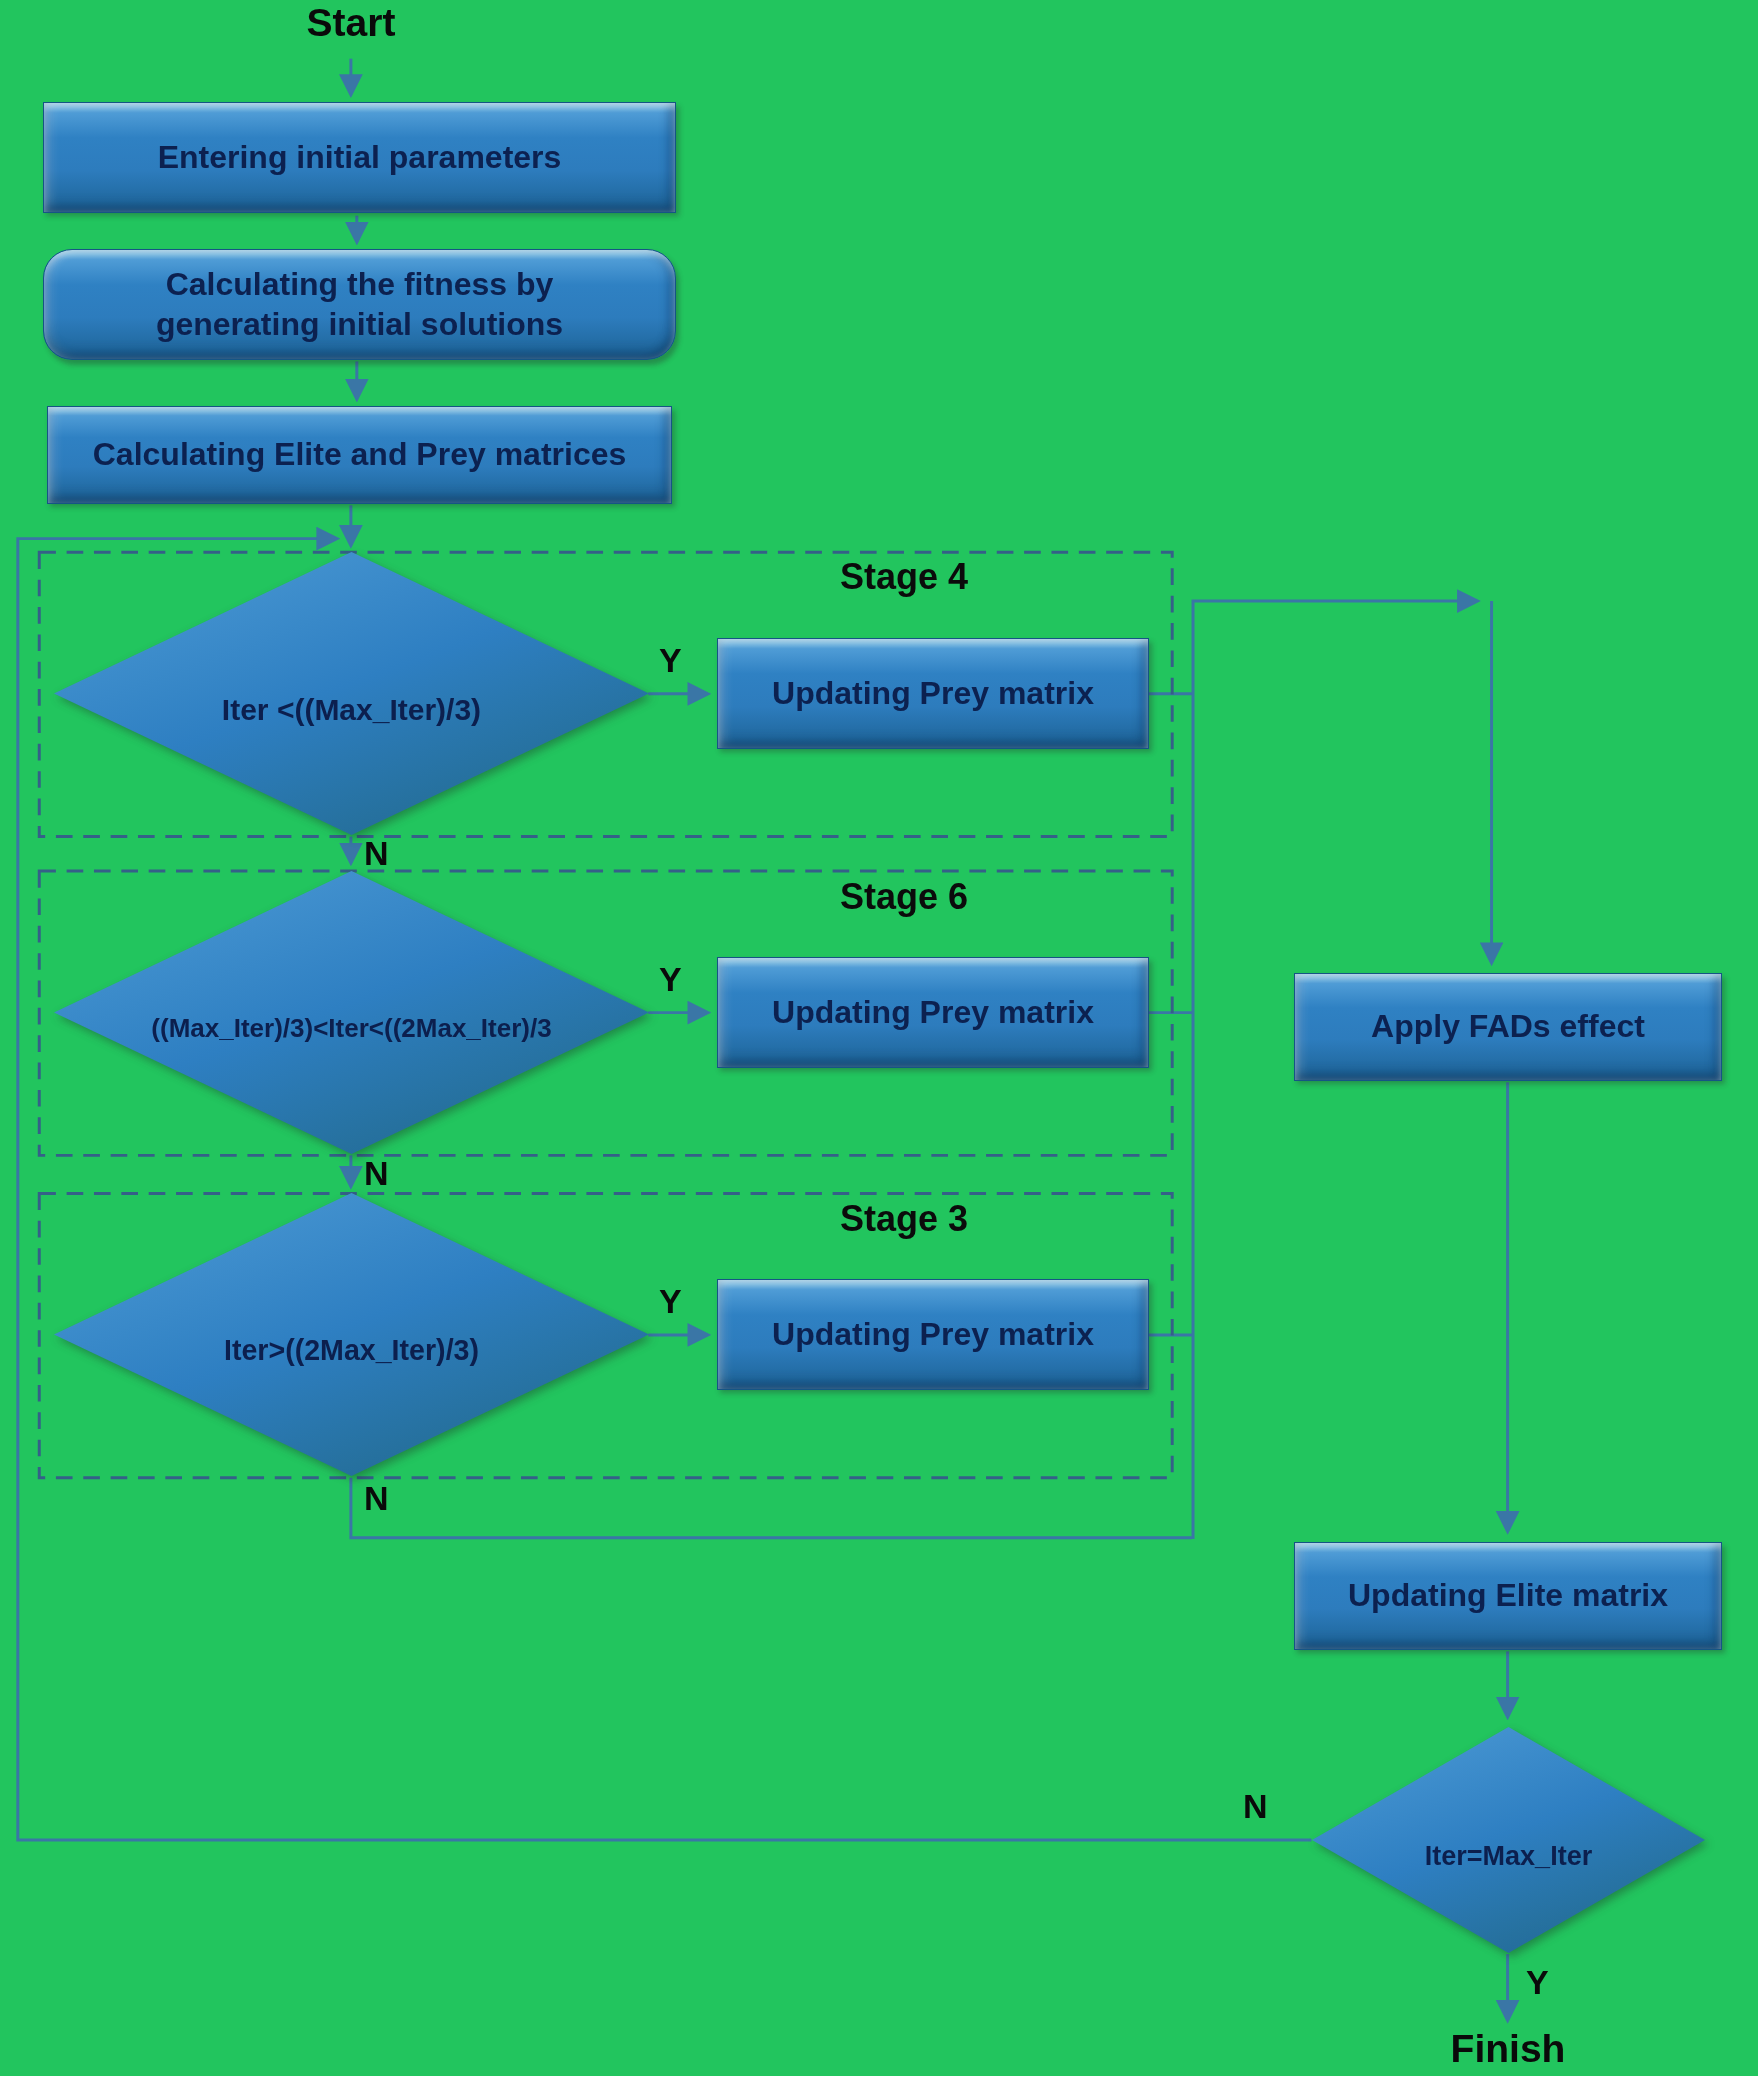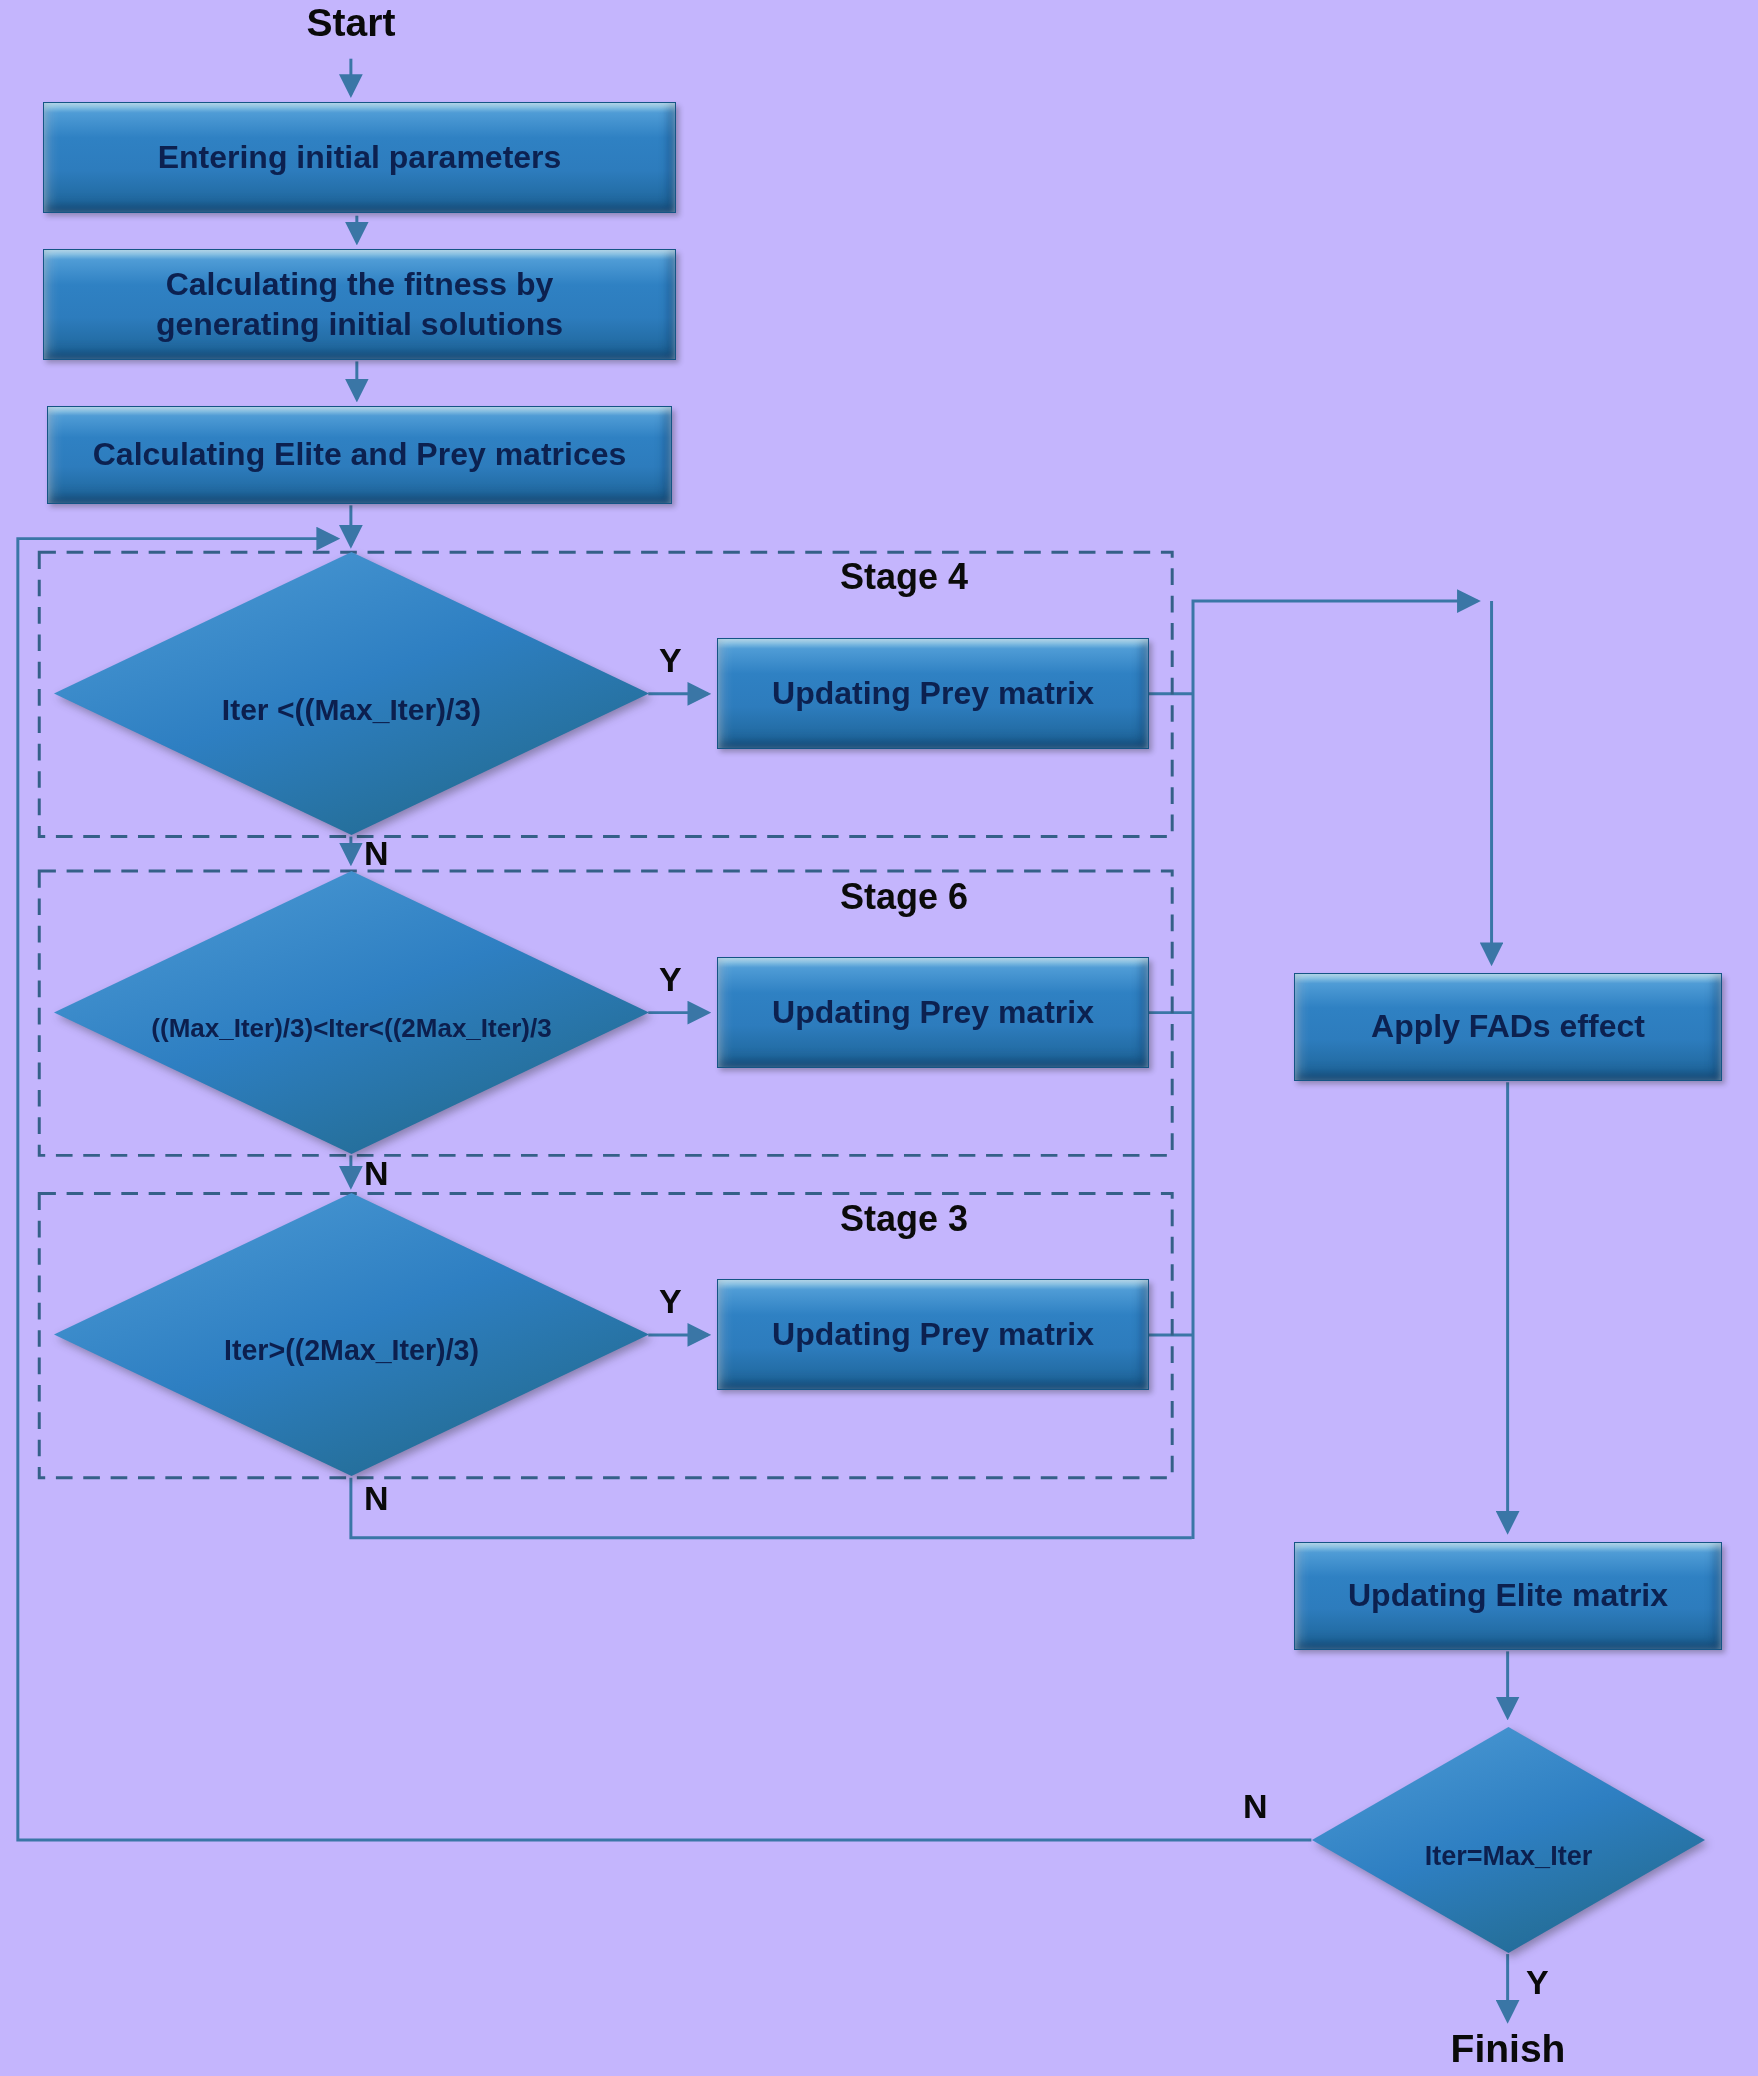--- a/index.html
+++ b/index.html
@@ -1,17 +1,17 @@
 <!DOCTYPE html>
 <html style="font-size:9.5px"><head>
 <meta charset="utf-8">
 <style>
   html,body{margin:0;padding:0;}
   body{width:1758px;height:2077px;background:#f3f3f0;font-family:"Liberation Sans",sans-serif;}
-  .canvas{position:relative;width:1758px;height:2077px;background:#c4b5fd;overflow:hidden;}
+  .canvas{position:relative;width:1758px;height:2077px;background:#22c55e;overflow:hidden;}
   svg.wires{position:absolute;left:0;top:0;width:1758px;height:2077px;}
 
   .pbox{
     position:absolute;display:flex;align-items:center;justify-content:center;
     text-align:center;font-weight:bold;color:#0c2150;
     background:linear-gradient(180deg,#8fd0f0 0%,#4f9cd6 9%,#2f81c3 32%,#2d7cbd 62%,#20689e 92%,#1a5a8e 100%);
     border:1.8px solid #155585;box-sizing:border-box;
     box-shadow:inset 0 3px 7.1px rgba(255,255,255,.45),
                inset 0 -7.1px 10.7px rgba(8,44,82,.38),
                inset 7.1px 0 9.5px rgba(255,255,255,.18),
@@ -79,21 +79,21 @@
       <rect x="66" y="2006" width="1905" height="478"></rect>
     </g>
   </svg>
 
   <div class="plain-label" style="left:262px;top:1.2px;width:178px;font-size:39px;">Start</div>
   <div class="plain-label" style="left:1419px;top:2027px;width:178px;font-size:39px;">Finish</div>
 
   <div class="pbox" style="left:43px;top:102px;width:633px;height:111px;">
     <span>Entering initial parameters</span>
   </div>
-  <div class="pbox" style="left:43px;top:249px;width:633px;height:111px;padding:0 83px;">
+  <div class="pbox" style="left:43px;top:249px;width:633px;height:111px;padding:0 83px;border-radius:29px;">
     <span>Calculating the fitness by generating initial solutions</span>
   </div>
   <div class="pbox" style="left:47px;top:406px;width:625px;height:98px;">
     <span>Calculating Elite and Prey matrices</span>
   </div>
 
   <div class="stage-label" style="left:785px;top:556px;width:238px;">Stage 4</div>
   <div class="stage-label" style="left:785px;top:876px;width:238px;">Stage 6</div>
   <div class="stage-label" style="left:785px;top:1198px;width:238px;">Stage 3</div>
 

